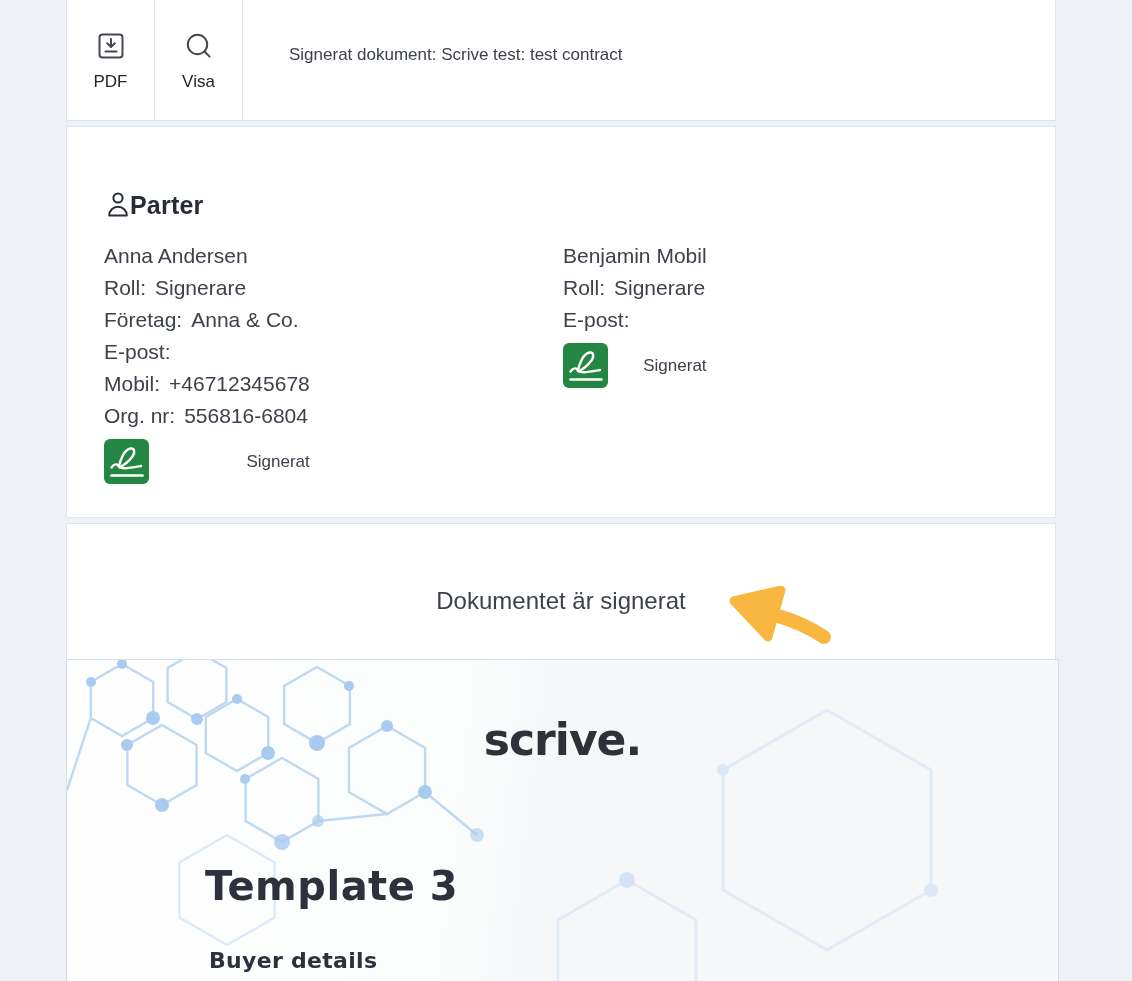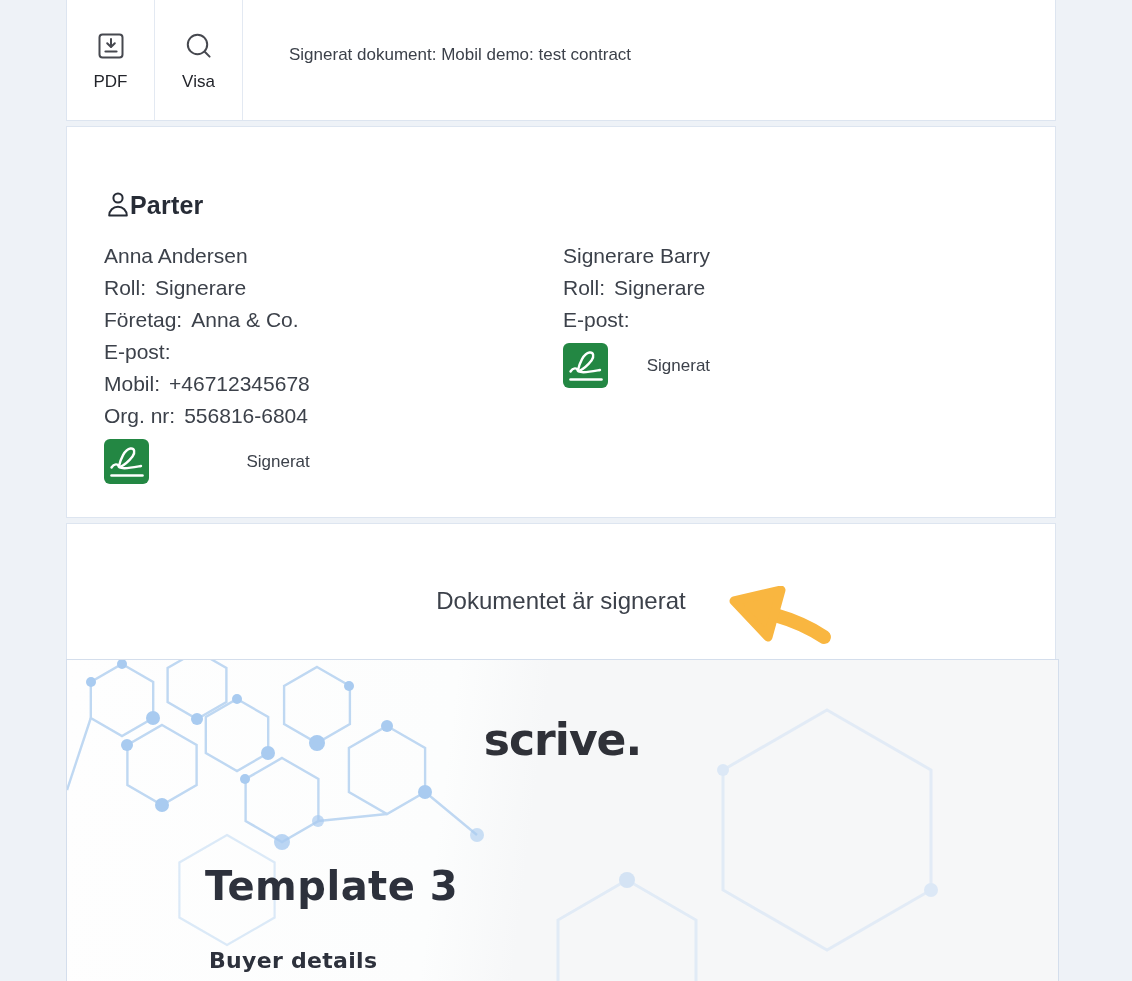--- a/index.html
+++ b/index.html
@@ -100,21 +100,21 @@
   </div>
   <div class="tool-cell">
     <span>
       <svg width="30" height="30" viewBox="0 0 30 30" fill="none">
         <circle cx="13.5" cy="13.5" r="9.7" stroke="#46484f" stroke-width="2"></circle>
         <path d="M21 21 L25.6 25.6" stroke="#46484f" stroke-width="2" stroke-linecap="round"></path>
       </svg>
     </span>
     <span class="tool-label">Visa</span>
   </div>
-  <div class="toolbar-status">Signerat dokument: Mobil demo: test contract</div>
+  <div class="toolbar-status">Signerat dokument: Scrive test: test contract</div>
 </div>
 
 <div class="card parties-card">
   <div class="section-header">
     <span>
       <svg width="24" height="27" viewBox="0 0 24 27" fill="none">
         <circle cx="12" cy="7" r="4.6" stroke="#272c36" stroke-width="2"></circle>
         <path d="M3.2 24.5 a8.8 8.8 0 0 1 17.6 0 z" stroke="#272c36" stroke-width="2" stroke-linejoin="round"></path>
       </svg>
     </span>
@@ -143,21 +143,21 @@
         <svg width="44" height="44" viewBox="0 0 44 44" fill="none">
           <path d="M6.5 27.5 C9 23.5 13 23.5 13.8 26.8 C15.5 19 19.5 9.5 25.5 8.5 C29.5 8 30.5 12.5 27.5 16.5 C24 21 18.5 25.5 14.5 27.5 C19 29.5 28 27.5 36 26" stroke="#ffffff" stroke-width="2.4" stroke-linecap="round" stroke-linejoin="round"></path>
           <path d="M6.5 35.5 H37.5" stroke="#ffffff" stroke-width="2.6" stroke-linecap="round"></path>
         </svg>
       </span>
       <span class="signed-label">Signerat</span>
     </div>
   </div>
 
   <div class="party-col right">
-    <div class="party-row">Signerare Barry</div>
+    <div class="party-row">Benjamin Mobil</div>
     <div class="party-row">
       <span class="field-label">Roll:</span><span class="field-value">Signerare</span>
     </div>
     <div class="party-row">
       <span class="field-label">E-post:</span><span class="field-value"></span>
     </div>
     <div class="signed-row">
       <span class="signed-badge" style="background: rgb(35, 135, 67);">
         <svg width="44" height="44" viewBox="0 0 44 44" fill="none">
           <path d="M6.5 27.5 C9 23.5 13 23.5 13.8 26.8 C15.5 19 19.5 9.5 25.5 8.5 C29.5 8 30.5 12.5 27.5 16.5 C24 21 18.5 25.5 14.5 27.5 C19 29.5 28 27.5 36 26" stroke="#ffffff" stroke-width="2.4" stroke-linecap="round" stroke-linejoin="round"></path>

